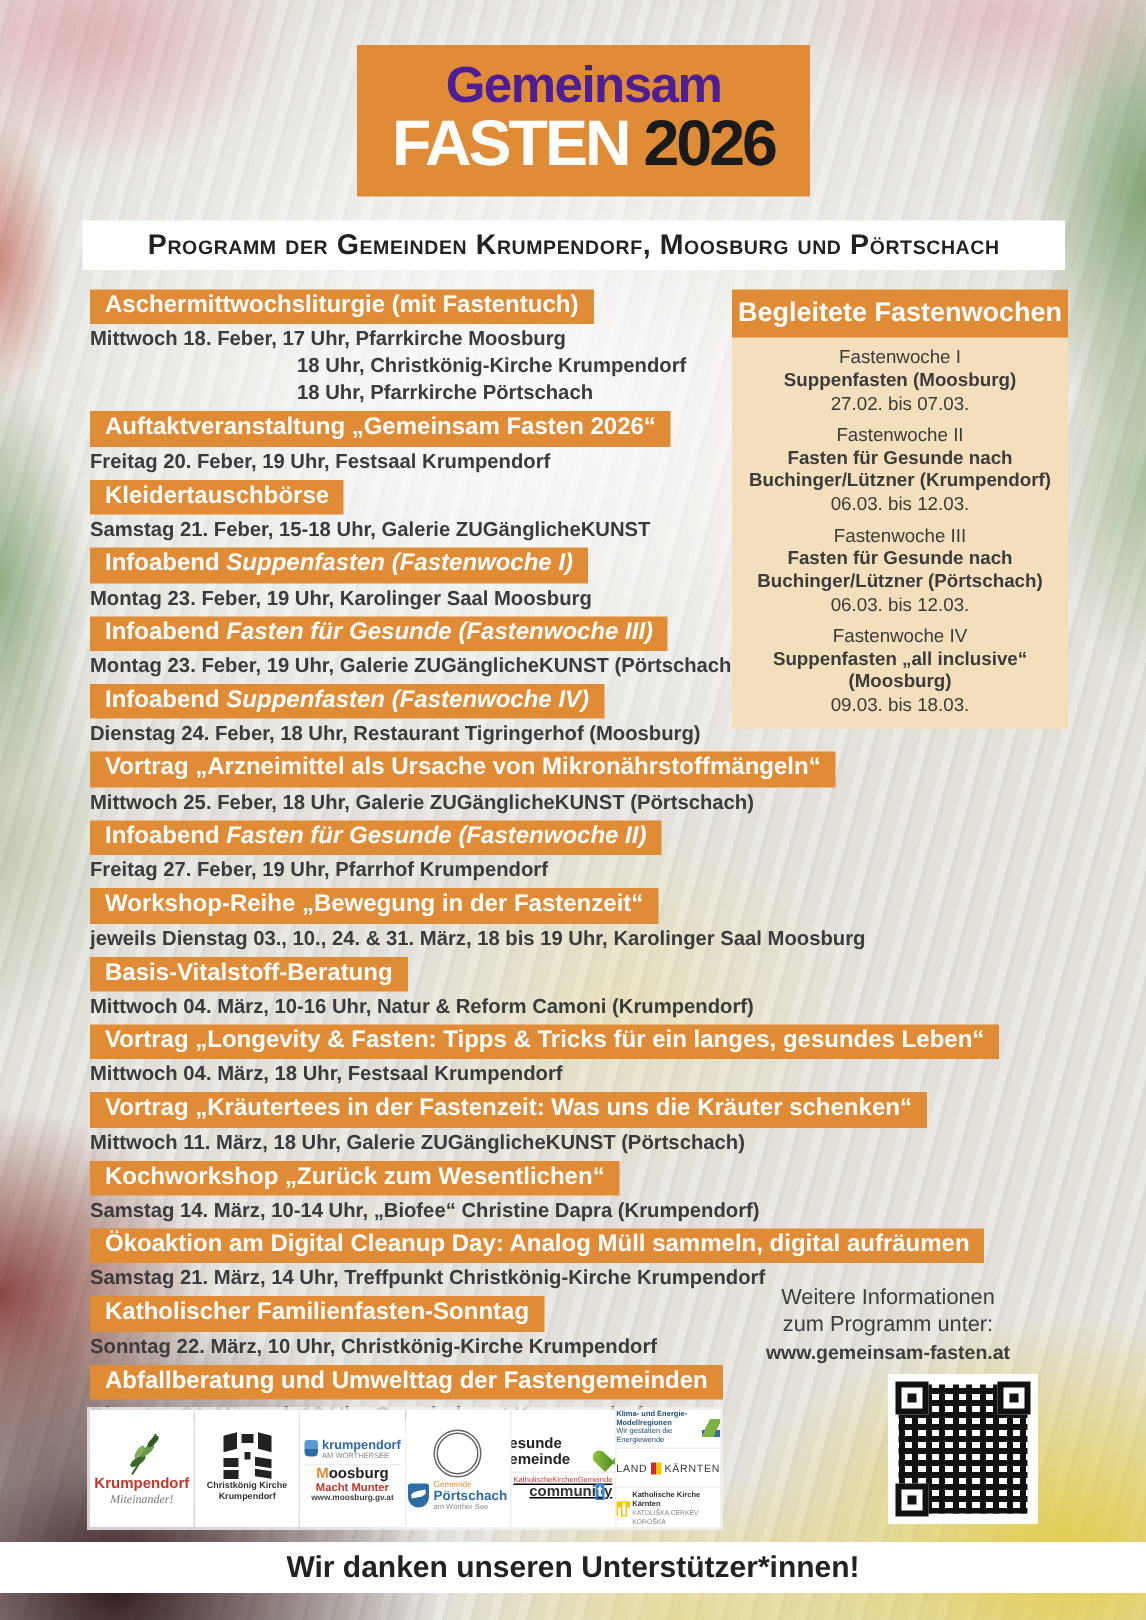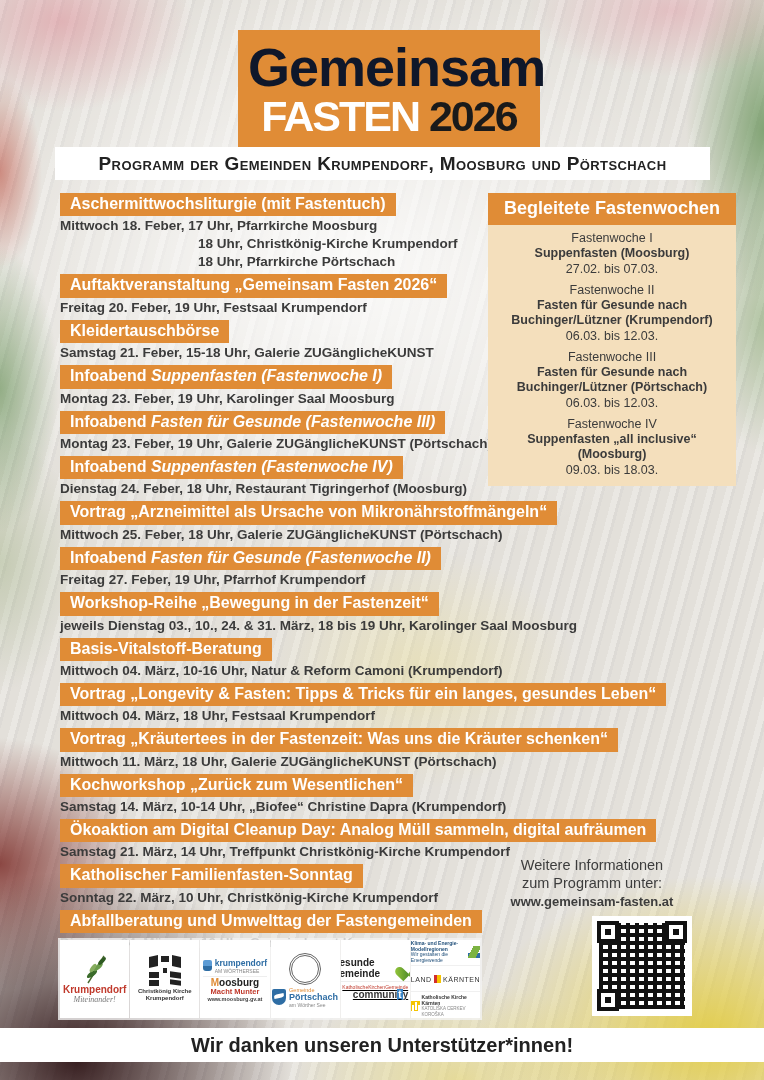--- a/index.html
+++ b/index.html
@@ -19,37 +19,37 @@
       radial-gradient(ellipse 330px 230px at 93% 96%, rgba(226,204,68,.95), transparent 70%),
       radial-gradient(ellipse 240px 140px at 60% 100%, rgba(230,214,110,.6), transparent 70%),
       radial-gradient(ellipse 220px 170px at 55% 62%, rgba(236,221,130,.35), transparent 70%),
       radial-gradient(ellipse 560px 420px at 45% 25%, rgba(255,255,255,.85), transparent 72%),
       repeating-linear-gradient(105deg, rgba(255,255,255,.25) 0 6px, rgba(178,178,184,.12) 6px 9px, rgba(255,255,255,0) 9px 18px);
   }
   .abs{position:absolute;}
   
   .title-box{left:238px;top:30px;width:302px;background:#e08c36;text-align:center;
     padding:10px 10px 12px 10px;box-sizing:border-box;}
-  .title-l1{font-size:54px;font-weight:bold;color:#0f172a;line-height:1.0;letter-spacing:-1px;}
+  .title-l1{font-size:34px;font-weight:bold;color:#4c1d95;line-height:1.0;letter-spacing:-1px;}
   .title-l2{font-size:43px;font-weight:bold;color:#fff;line-height:1.05;letter-spacing:-2px;white-space:nowrap;}
   .title-year{color:#1a1a1a;}
   
   .program-bar{left:55px;top:147px;width:655px;height:33px;background:#fff;
     display:flex;align-items:center;justify-content:center;}
   .program-bar span{font-variant:small-caps;font-weight:bold;font-size:19px;color:#222;letter-spacing:.4px;}
   
   .content{left:60px;top:193px;width:652px;}
   .event{margin-bottom:4px;}
   .event-bar{display:inline-block;background:#e08c36;color:#fff;font-weight:bold;
     font-size:16px;line-height:1.15;padding:2px 10px 3px 10px;white-space:nowrap;}
   .event-bar .it{font-style:italic;}
   .event-line{font-size:13.5px;font-weight:bold;color:#3b3b3b;line-height:16px;margin-top:2px;}
   .indent{padding-left:138px;}
   
-  .sidebar{position:absolute;left:428px;top:0;width:248px;background:#f4dfbc;padding-bottom:8px;}
+  .sidebar{position:absolute;left:428px;top:0;width:224px;background:#f4dfbc;padding-bottom:8px;}
   .sidebar-header{background:#e08c36;color:#fff;font-weight:bold;font-size:18px;
     text-align:center;padding:5px 0 6px 0;}
   .week{margin-top:6px;text-align:center;font-size:12.5px;color:#3b3b3b;line-height:1.22;padding:0 8px;}
   .week-name{font-weight:bold;}
   
   .info-block{left:502px;top:856px;width:180px;text-align:center;color:#3d3d3d;}
   .info-block .l{font-size:14.5px;line-height:1.25;}
   .info-block .url{font-size:13px;font-weight:bold;margin-top:2px;}
   .qr{left:592px;top:916px;width:100px;height:100px;background:#fff;padding:0;}
   .qr-inner{position:absolute;left:7px;top:7px;width:86px;height:86px;

